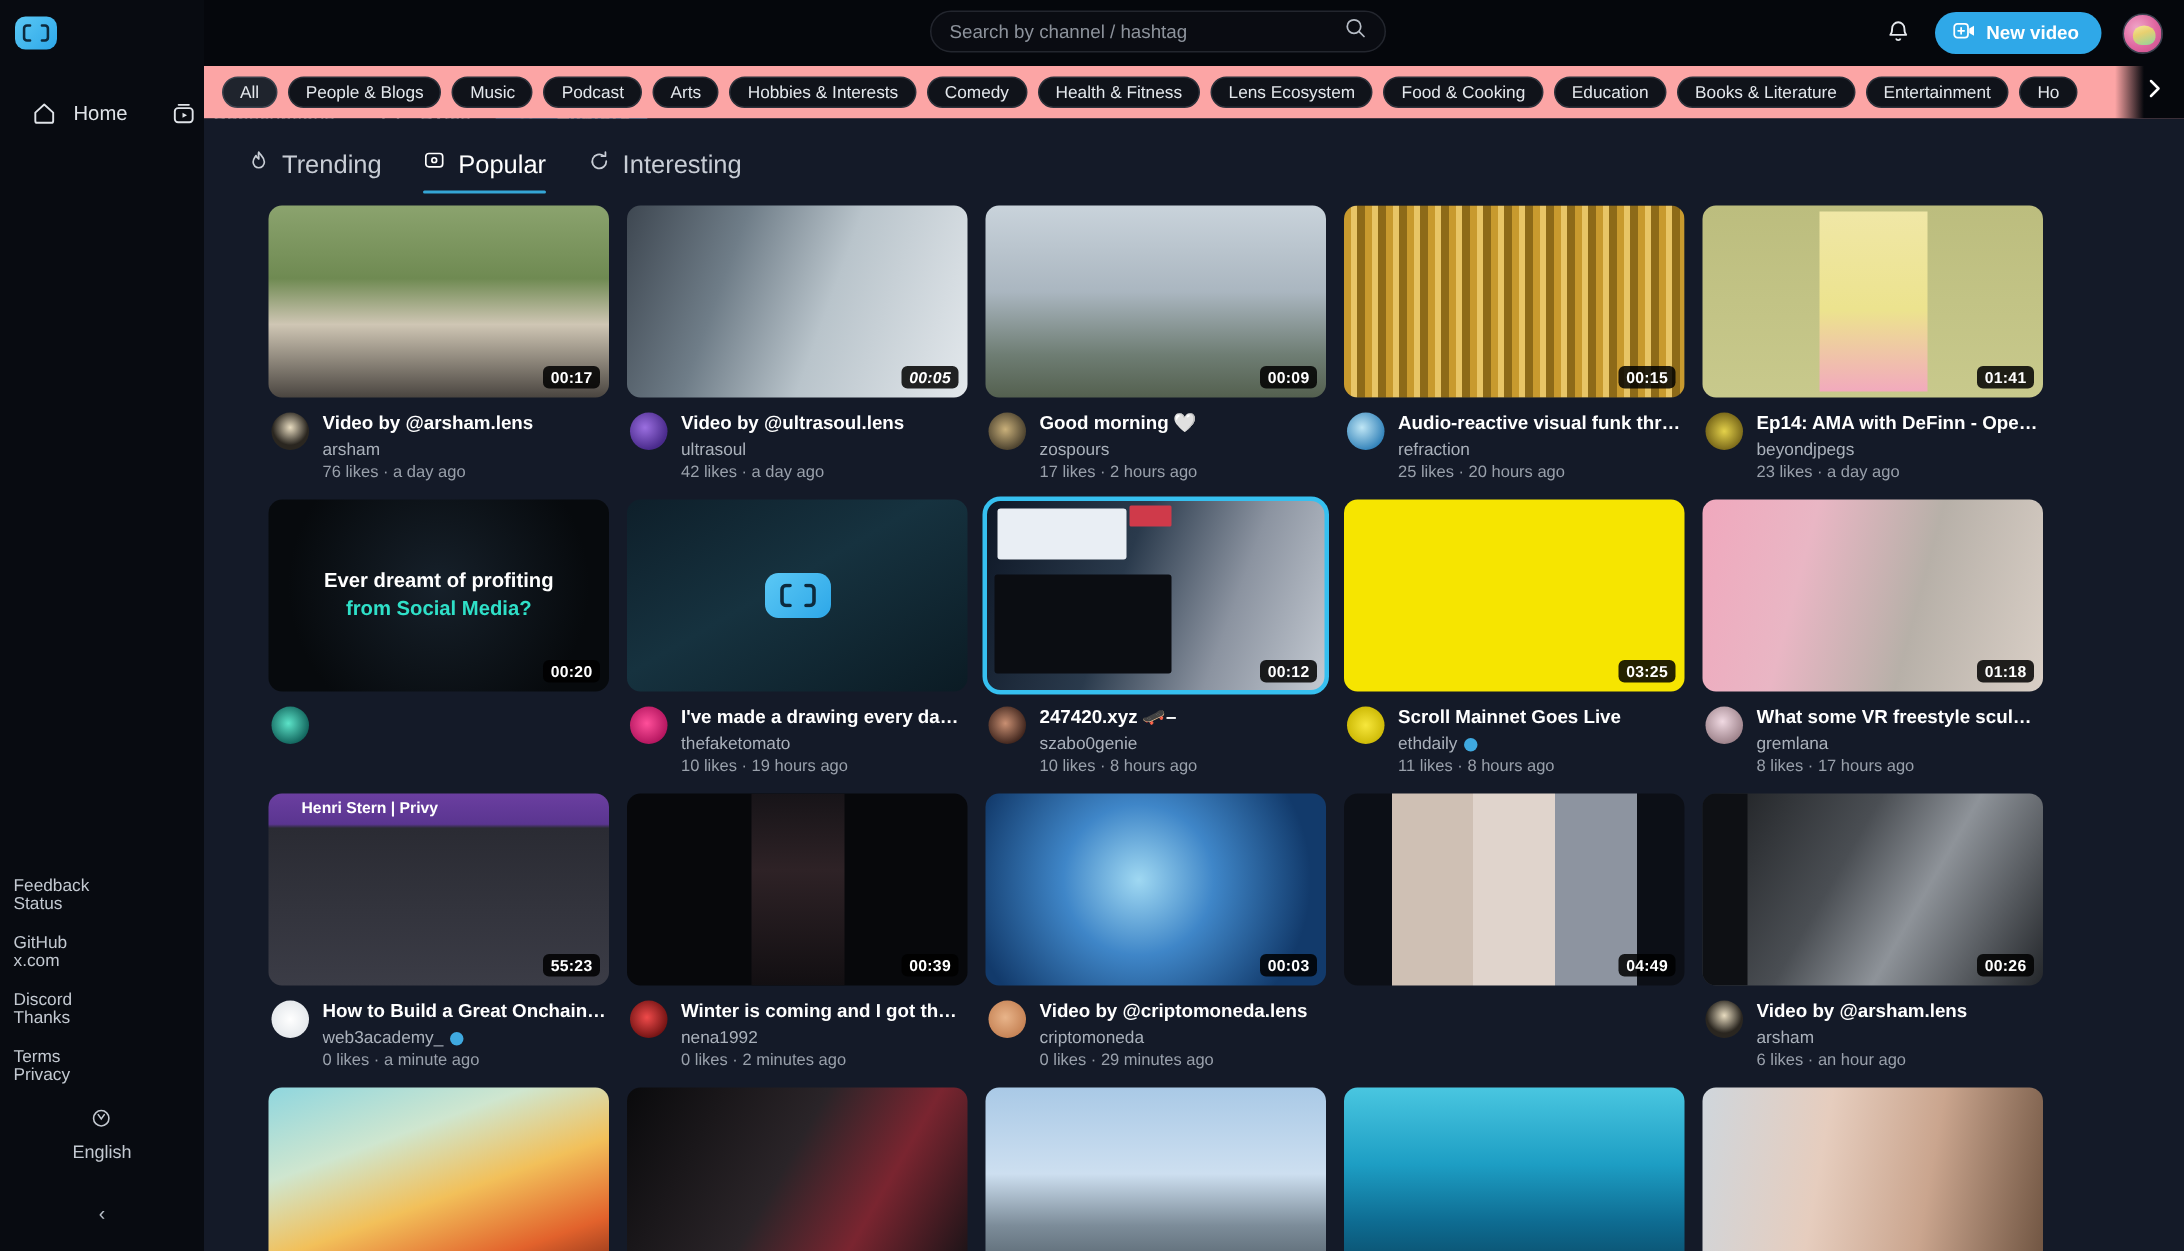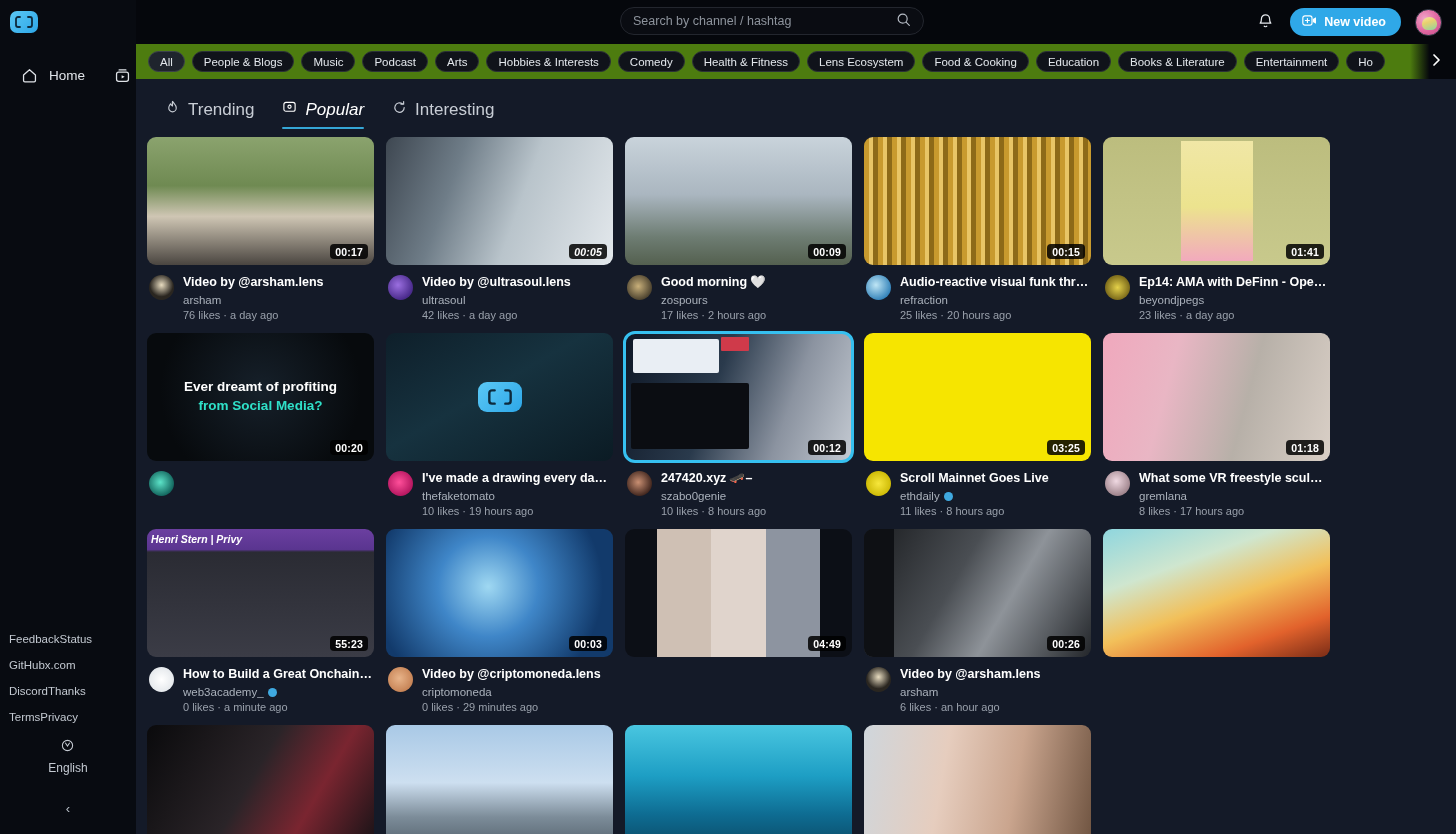--- a/index.html
+++ b/index.html
@@ -38,21 +38,21 @@
   .nav-item .nic { width: 18px; height: 18px; flex: 0 0 18px; display:flex; align-items:center; justify-content:center; }
   .nav-item.active {
     background: linear-gradient(100deg, #2b7fb8 0%, #3aa3dd 55%, #4fb8ec 100%);
     color: #fff; font-weight: bold;
   }
   .footer-links {
     position: absolute; left: 0; bottom: 18px; width: 136px;
     display: flex; flex-direction: column; align-items: center;
     font-size: 11.5px; color: #c3c9d1;
   }
-  .flrow { display: flex; width: 118px; justify-content: flex-start; margin-bottom: 14px; }
+  .flrow { display: flex; width: 118px; justify-content: flex-end; margin-bottom: 14px; flex-direction: column; }
   .flrow span { cursor: pointer; }
   .lang { display: flex; align-items: center; gap: 6px; margin-top: 2px; font-size: 12px; cursor: pointer; flex-direction: column; }
   .collapse { margin-top: 26px; color: #b9c0c9; font-size: 13px; cursor: pointer; }
 
   
   .main { flex: 1; position: relative; height: 834px; overflow: hidden; }
   .topbar {
     height: 44px; background: #05070c;
     display: flex; align-items: center; position: relative;
   }
@@ -82,21 +82,21 @@
     background: radial-gradient(circle at 35% 35%, #f0a6c8 0%, #e066a0 55%, #c44a86 100%);
     border: 1.5px solid #3c4250; cursor: pointer; position: relative; overflow: hidden;
   }
   .avatar-btn::after {
     content:""; position:absolute; left:6px; top:7px; width:15px; height:13px;
     border-radius: 50% 50% 40% 40%; background: linear-gradient(160deg,#f7e9a0 0%, #e8d070 40%, #8fd3a0 100%);
   }
 
   
   .chipbar {
-    height: 35px; background: #4d7c0f;
+    height: 35px; background: #fca5a5;
     display: flex; align-items: center; gap: 7px;
     padding-left: 12px; position: relative; overflow: hidden;
   }
   .chip {
     height: 21px; padding: 0 11px;
     border: 1px solid #2b3039; border-radius: 11px;
     display: flex; align-items: center;
     font-size: 11.5px; color: #e3e7ec; white-space: nowrap;
     background: #10131a; cursor: pointer; flex: 0 0 auto;
   }
@@ -112,35 +112,35 @@
   .content {
     position: absolute; top: 79px; left: 0; right: 0; bottom: 0;
     background: #141a28;
   }
   .tabs { display: flex; gap: 28px; padding: 21px 0 0 29px; }
   .tab {
     display: flex; align-items: center; gap: 8px;
     font-size: 17px; color: #c8cdd5; cursor: pointer;
     padding-bottom: 9px; position: relative;
   }
-  .tab.active { color: #ffffff; font-style: italic; }
+  .tab.active { color: #ffffff; }
   .tab.active::after {
     content: ""; position: absolute; left: 0; right: 0; bottom: 0;
     height: 2.5px; background: #35a6d6; border-radius: 2px;
   }
 
   .grid {
     display: grid;
     grid-template-columns: repeat(5, 227px);
     gap: 12px 12px;
     padding: 8px 0 0 210px;
     margin-left: -199px;
     padding-left: 210px;
   }
-  .card { width: 228px; cursor: pointer; }
+  .card { width: 228px; cursor: pointer; margin-left: 32px; }
   .thumb {
     position: relative; width: 227px; height: 128px;
     border-radius: 9px; overflow: hidden; background: #1d2433;
   }
   .card.selected .thumb { outline: 3px solid #36c0f0; outline-offset: -1px; border-radius: 10px; }
   .dur {
     position: absolute; right: 6px; bottom: 6px;
     background: rgba(0,0,0,0.85); color: #fff;
     font-size: 10.5px; padding: 1.5px 5px; border-radius: 4px;
     font-weight: bold; letter-spacing: .2px;
@@ -488,32 +488,48 @@
                 <div class="ttl">What some VR freestyle sculp…</div>
                 <div class="hnd">
                   <span>gremlana</span>
                 </div>
                 <div class="sub">8 likes  ·  17 hours ago</div>
               </div>
             </div>
           </div>
           <div class="card">
             <div class="thumb" style="background:linear-gradient(180deg,#6b3fa0 0%,#5a3590 16%,#2a2b33 18%,#3b3c46 100%);">
-              <div style="position: absolute; left: 0px; top: 0px; right: 0px; height: 20px; display: flex; align-items: center; gap: 6px; padding-left: 4px; font-size: 10.5px; font-weight: bold; color: rgb(255, 255, 255); font-style: italic;">Henri Stern | Privy</div>
+              <div style="position: absolute; left: 0px; top: 0px; right: 0px; height: 20px; display: flex; align-items: center; gap: 6px; padding-left: 22px; font-size: 10.5px; font-weight: bold; color: rgb(255, 255, 255);">Henri Stern | Privy</div>
               <div class="dur">55:23</div>
             </div>
             <div class="meta">
               <div class="av" style="background:radial-gradient(circle at 50% 50%,#ffffff 0%,#e2e6ea 80%);"></div>
               <div class="mtext">
                 <div class="ttl">How to Build a Great Onchain …</div>
                 <div class="hnd">
                   <span>web3academy_</span>
                   <span class="verif"></span>
                 </div>
                 <div class="sub">0 likes  ·  a minute ago</div>
+              </div>
+            </div>
+          </div>
+          <div class="card">
+            <div class="thumb" style="background:#07080b;">
+              <div style="position: absolute; left: 50%; top: 0px; transform: translateX(-50%); width: 62px; height: 128px; background: linear-gradient(rgb(23, 20, 24) 0%, rgb(46, 34, 38) 40%, rgb(18, 15, 18) 100%);"></div>
+              <div class="dur">00:39</div>
+            </div>
+            <div class="meta">
+              <div class="av" style="background:radial-gradient(circle at 45% 45%,#ef4a4a 0%,#6e1111 75%);"></div>
+              <div class="mtext">
+                <div class="ttl">Winter is coming and I got th…</div>
+                <div class="hnd">
+                  <span>nena1992</span>
+                </div>
+                <div class="sub">0 likes  ·  2 minutes ago</div>
               </div>
             </div>
           </div>
           <div class="card">
             <div class="thumb" style="background:radial-gradient(circle at 45% 45%,#9fd8f2 0%,#3f86c8 35%,#123a6b 80%);">
               <div class="dur">00:03</div>
             </div>
             <div class="meta">
               <div class="av" style="background:radial-gradient(circle at 45% 45%,#e8b48a 0%,#c27d4f 80%);"></div>
               <div class="mtext">

